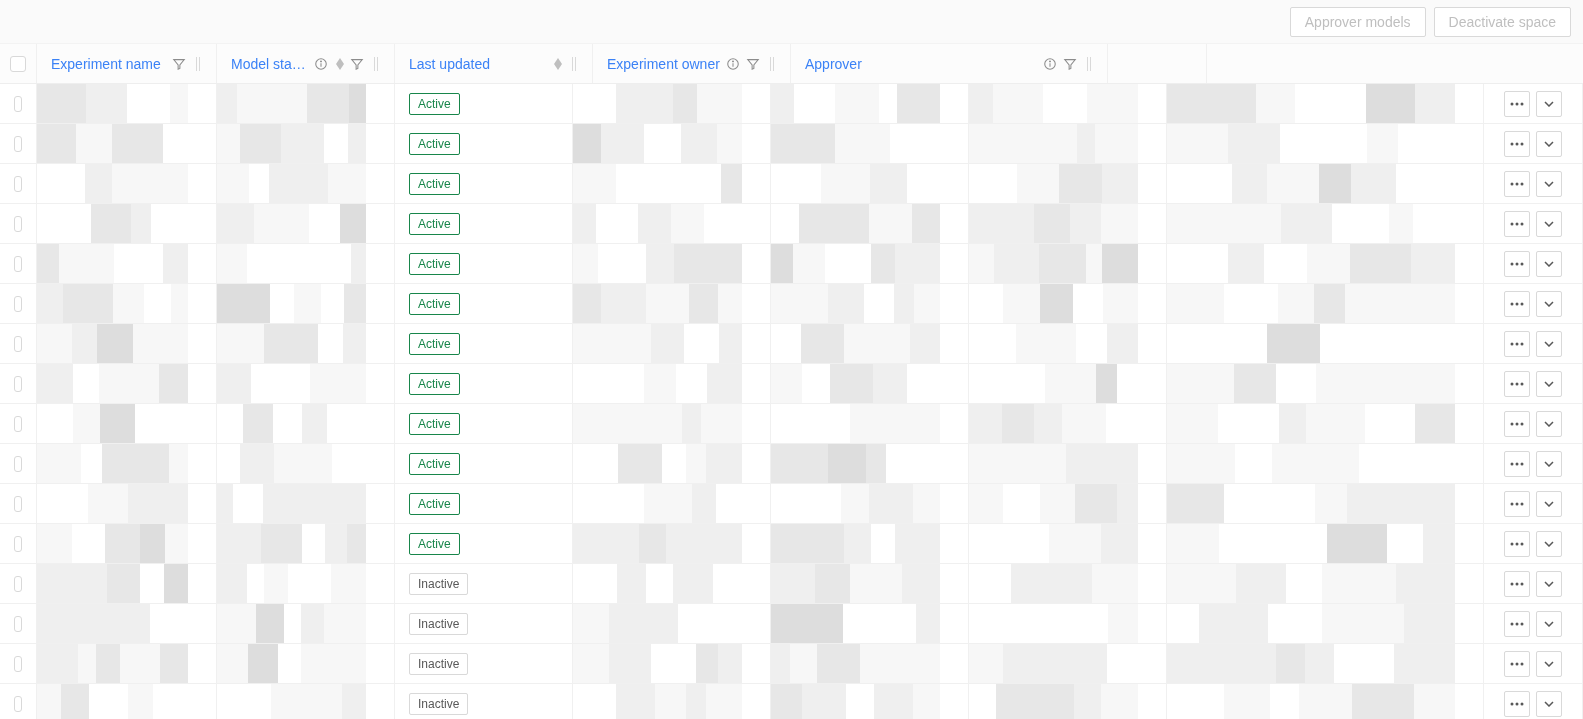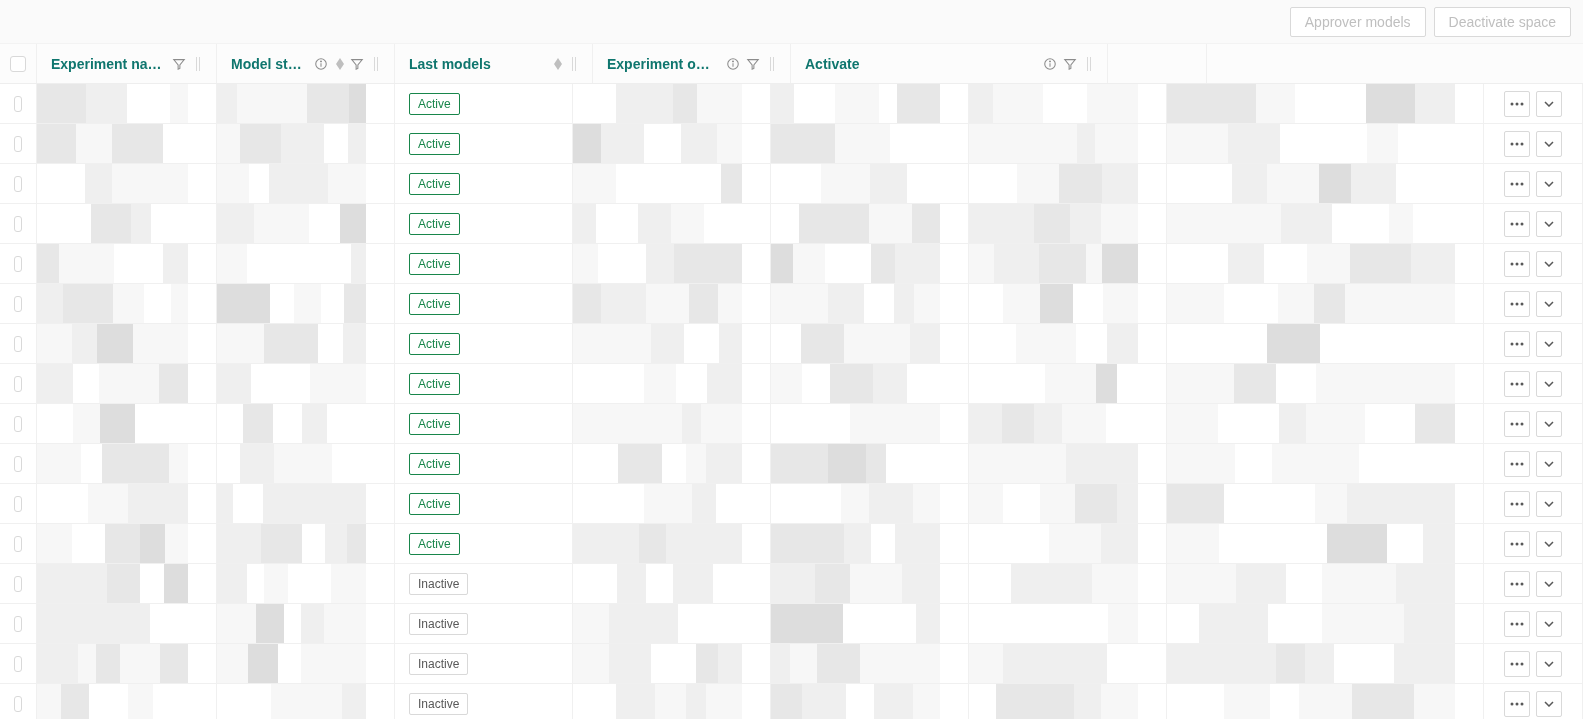--- a/index.html
+++ b/index.html
@@ -45,23 +45,23 @@
     border-bottom: 1px solid #eee;
     height: 40px;
   }
   .th, .td {
     border-right: 1px solid #f0f0f0;
     display: flex;
     align-items: center;
     overflow: hidden;
   }
   .th {
-    font-weight: 700;
+    font-weight: 400;
     font-size: 14px;
-    color: #0f766e;
+    color: #3b82f6;
     padding: 0 14px;
     position: relative;
     gap: 6px;
   }
   .th .label { flex: 1; white-space: nowrap; overflow: hidden; text-overflow: ellipsis; }
 
   .col-check   { width: 37px;  padding: 0; justify-content: center; }
   .col-exp     { width: 180px; }
   .col-model   { width: 178px; }
   .col-status  { width: 178px; }
@@ -191,21 +191,21 @@
             <polygon points="2,3 14,3 9,9 9,13 7,14 7,9" fill="none"></polygon>
           </svg>
       </span>
       <span class="resize">
           <span></span>
           <span></span>
         </span>
     </div>
 
     <div class="th col-updated">
-      <span class="label">Last models</span>
+      <span class="label">Last updated</span>
       <span class="sort">
         <svg viewBox="0 0 8 6">
             <polygon points="4,0 8,6 0,6" fill="#bfbfbf"></polygon>
           </svg>
         <svg viewBox="0 0 8 6">
             <polygon points="0,0 8,0 4,6" fill="#bfbfbf"></polygon>
           </svg>
       </span>
       <span class="resize">
           <span></span>
@@ -228,21 +228,21 @@
           </svg>
       </span>
       <span class="resize">
           <span></span>
           <span></span>
         </span>
     </div>
 
 
     <div class="th col-approve">
-      <span class="label">Activate</span>
+      <span class="label">Approver</span>
       <span class="ic info">
         <svg viewBox="0 0 16 16">
             <circle cx="8" cy="8" r="6"></circle>
             <line x1="8" y1="7" x2="8" y2="11"></line>
             <circle cx="8" cy="5" r="0.5" fill="#8c8c8c"></circle>
           </svg>
       </span>
       <span class="ic filter">
         <svg viewBox="0 0 16 16">
             <polygon points="2,3 14,3 9,9 9,13 7,14 7,9" fill="none"></polygon>

